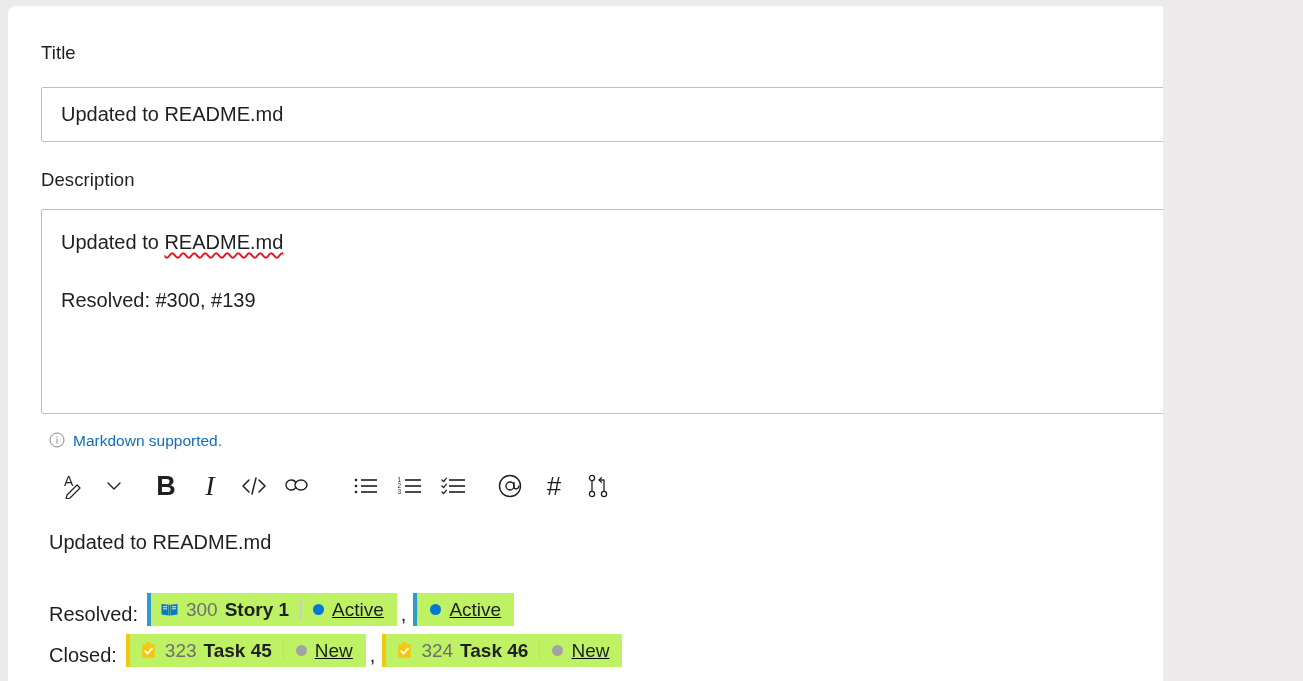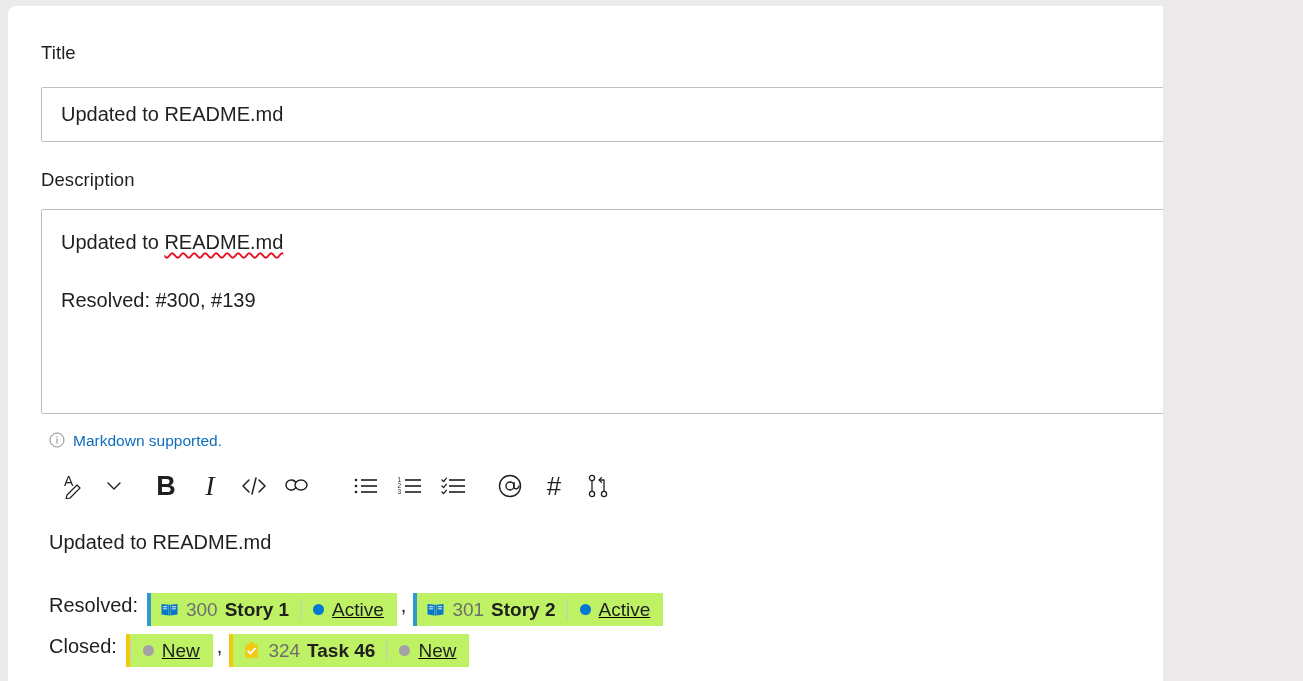--- a/index.html
+++ b/index.html
@@ -132,21 +132,21 @@
     left: 41px;
     top: 524px;
     color: #1f1f1f;
     font-size: 20px;
     line-height: 24px;
   }
   .chip-row {
     position: absolute;
     left: 41px;
     display: flex;
-    align-items: flex-start;
+    align-items: flex-end;
     white-space: nowrap;
   }
   #row-resolved { top: 587px; }
   #row-closed   { top: 628px; }
   .row-label {
     color: #1f1f1f;
     font-size: 20px;
     line-height: 24px;
     margin-right: 9px;
   }
@@ -366,48 +366,45 @@
         <span class="wi-state">
           <span class="state-dot" style="background:#0078d4"></span>
           <span class="state-text">Active</span>
         </span>
       </span>
 
       <span class="comma">,</span>
 
       <span class="wi-chip">
         <span class="wi-bar" style="background:#2e9ad0"></span>
-        <span class="wi-main">
-          <span class="wi-icon">
-            <svg width="19" height="19" viewBox="0 0 19 19">
-              <path d="M1.5 4 L8.6 4.8 L8.6 15.4 L1.5 14.6 Z" fill="#0a78c8"></path>
-              <path d="M17.5 4 L10.4 4.8 L10.4 15.4 L17.5 14.6 Z" fill="#0a78c8"></path>
-              <rect x="8.9" y="4.6" width="1.2" height="11" fill="#0a78c8"></rect>
-              <rect x="3.1" y="6.3" width="4" height="0.9" fill="#ffffff"></rect>
-              <rect x="3.1" y="8.4" width="4" height="0.9" fill="#ffffff"></rect>
-              <rect x="11.9" y="6.3" width="4" height="0.9" fill="#ffffff"></rect>
-              <rect x="11.9" y="8.4" width="4" height="0.9" fill="#ffffff"></rect>
-            </svg>
-          </span>
-          <span class="wi-id">301</span>
-          <span class="wi-title">Story 2</span>
-        </span>
         <span class="wi-sep"></span>
         <span class="wi-state">
           <span class="state-dot" style="background:#0078d4"></span>
           <span class="state-text">Active</span>
         </span>
       </span>
     </div>
 
     <div class="chip-row" id="row-closed">
       <span class="row-label">Closed:</span>
 
       <span class="wi-chip">
         <span class="wi-bar" style="background:#f2c811"></span>
+        <span class="wi-main">
+          <span class="wi-icon">
+            <svg width="19" height="19" viewBox="0 0 19 19">
+              <rect x="3.2" y="3.4" width="12.6" height="13.4" rx="1.3" fill="#f2c811"></rect>
+              <rect x="7.1" y="1.6" width="4.8" height="3.2" rx="1" fill="#f2c811"></rect>
+              <rect x="8.7" y="0.6" width="1.6" height="1.8" rx="0.8" fill="#f2c811"></rect>
+              <path d="M6.2 10.2 L8.4 12.5 L13 7.6" fill="none" stroke="#ffffff" stroke-width="1.9" stroke-linecap="round" stroke-linejoin="round"></path>
+            </svg>
+          </span>
+          <span class="wi-id">323</span>
+          <span class="wi-title">Task 45</span>
+        </span>
         <span class="wi-sep"></span>
         <span class="wi-state">
           <span class="state-dot" style="background:#a3a3a3"></span>
           <span class="state-text">New</span>
         </span>
       </span>
 
       <span class="comma">,</span>
 
       <span class="wi-chip">

